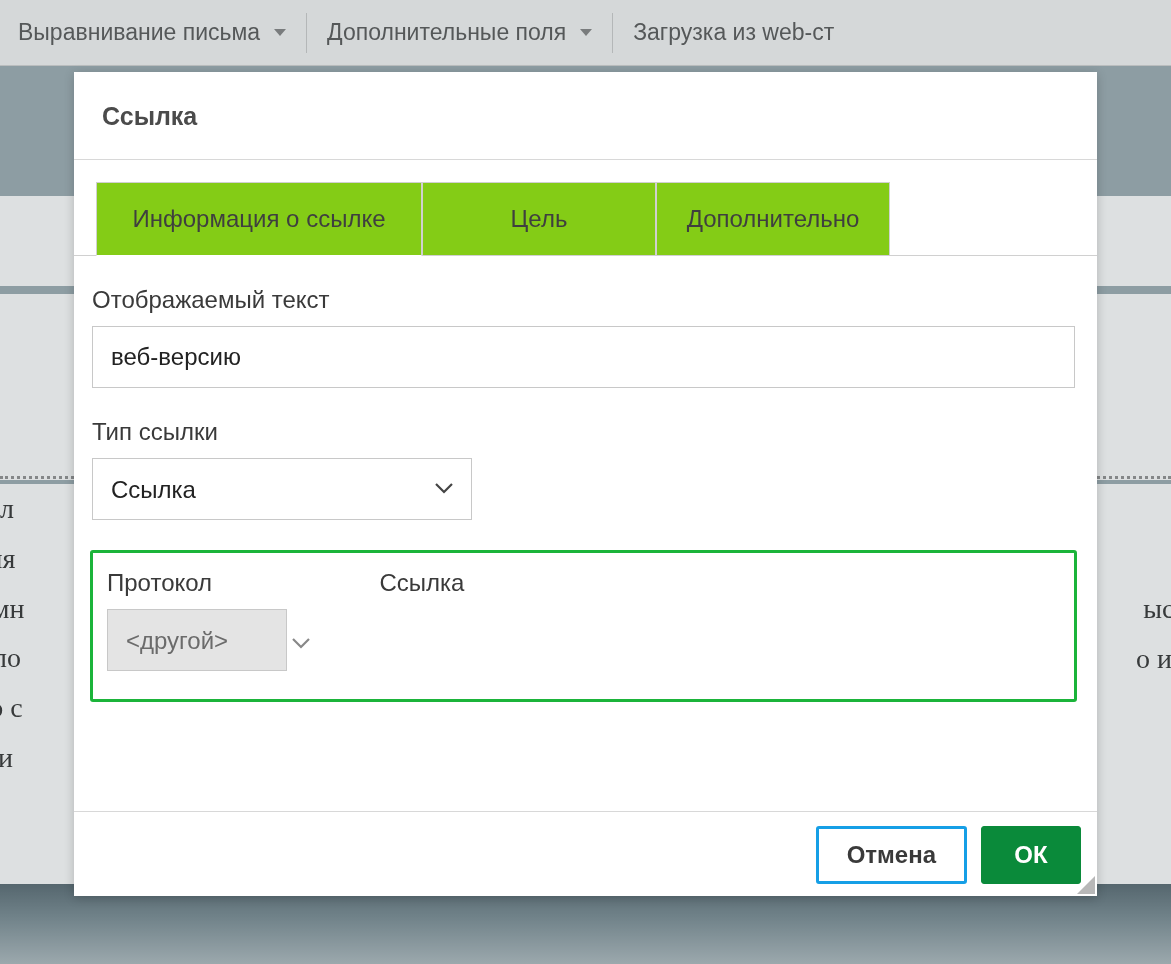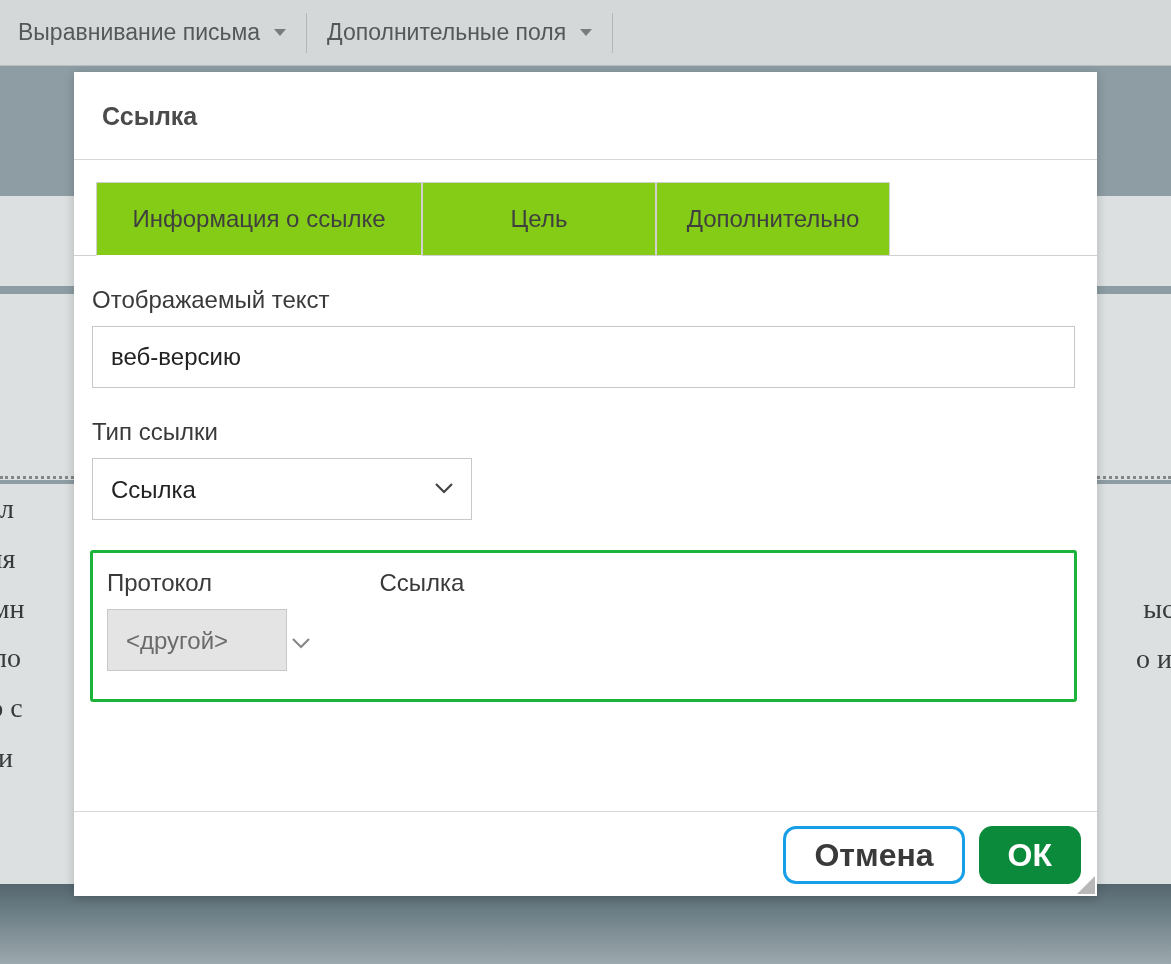--- a/index.html
+++ b/index.html
@@ -241,25 +241,25 @@
     .modal-footer {
       border-top: 1px solid #d8d8d8;
       padding: 14px 16px 12px 16px;
       display: flex;
       justify-content: flex-end;
       gap: 14px;
       position: relative;
     }
     .btn {
       height: 58px;
-      font-size: 32px;
+      font-size: 24px;
       font-weight: 600;
       padding: 0 28px;
       cursor: pointer;
-      border-radius: 13px;
+      border-radius: 3px;
     }
     .btn-cancel {
       background: #fff;
       border: 3px solid #169fe6;
       color: #3a3a3a;
     }
     .btn-ok {
       background: #0a8a3a;
       border: 1px solid #0a8a3a;
       color: #fff;
@@ -288,20 +288,23 @@
   <div class="toolbar-item">
     <span>Выравнивание письма</span>
     <span class="caret-down"></span>
   </div>
   <div class="toolbar-sep"></div>
   <div class="toolbar-item">
     <span>Дополнительные поля</span>
     <span class="caret-down"></span>
   </div>
   <div class="toolbar-sep"></div>
+  <div class="toolbar-item">
+    <span>Загрузка из web-ст</span>
+  </div>
 </div>
 
 <div class="backdrop">
   <div class="bg-strip1"></div>
   <div class="bg-strip3">
     <div class="bg-heading">ла</div>
   </div>
   <div class="bg-dots2"></div>
   <div class="bg-para-area">
     <div class="line">лабл</div>

